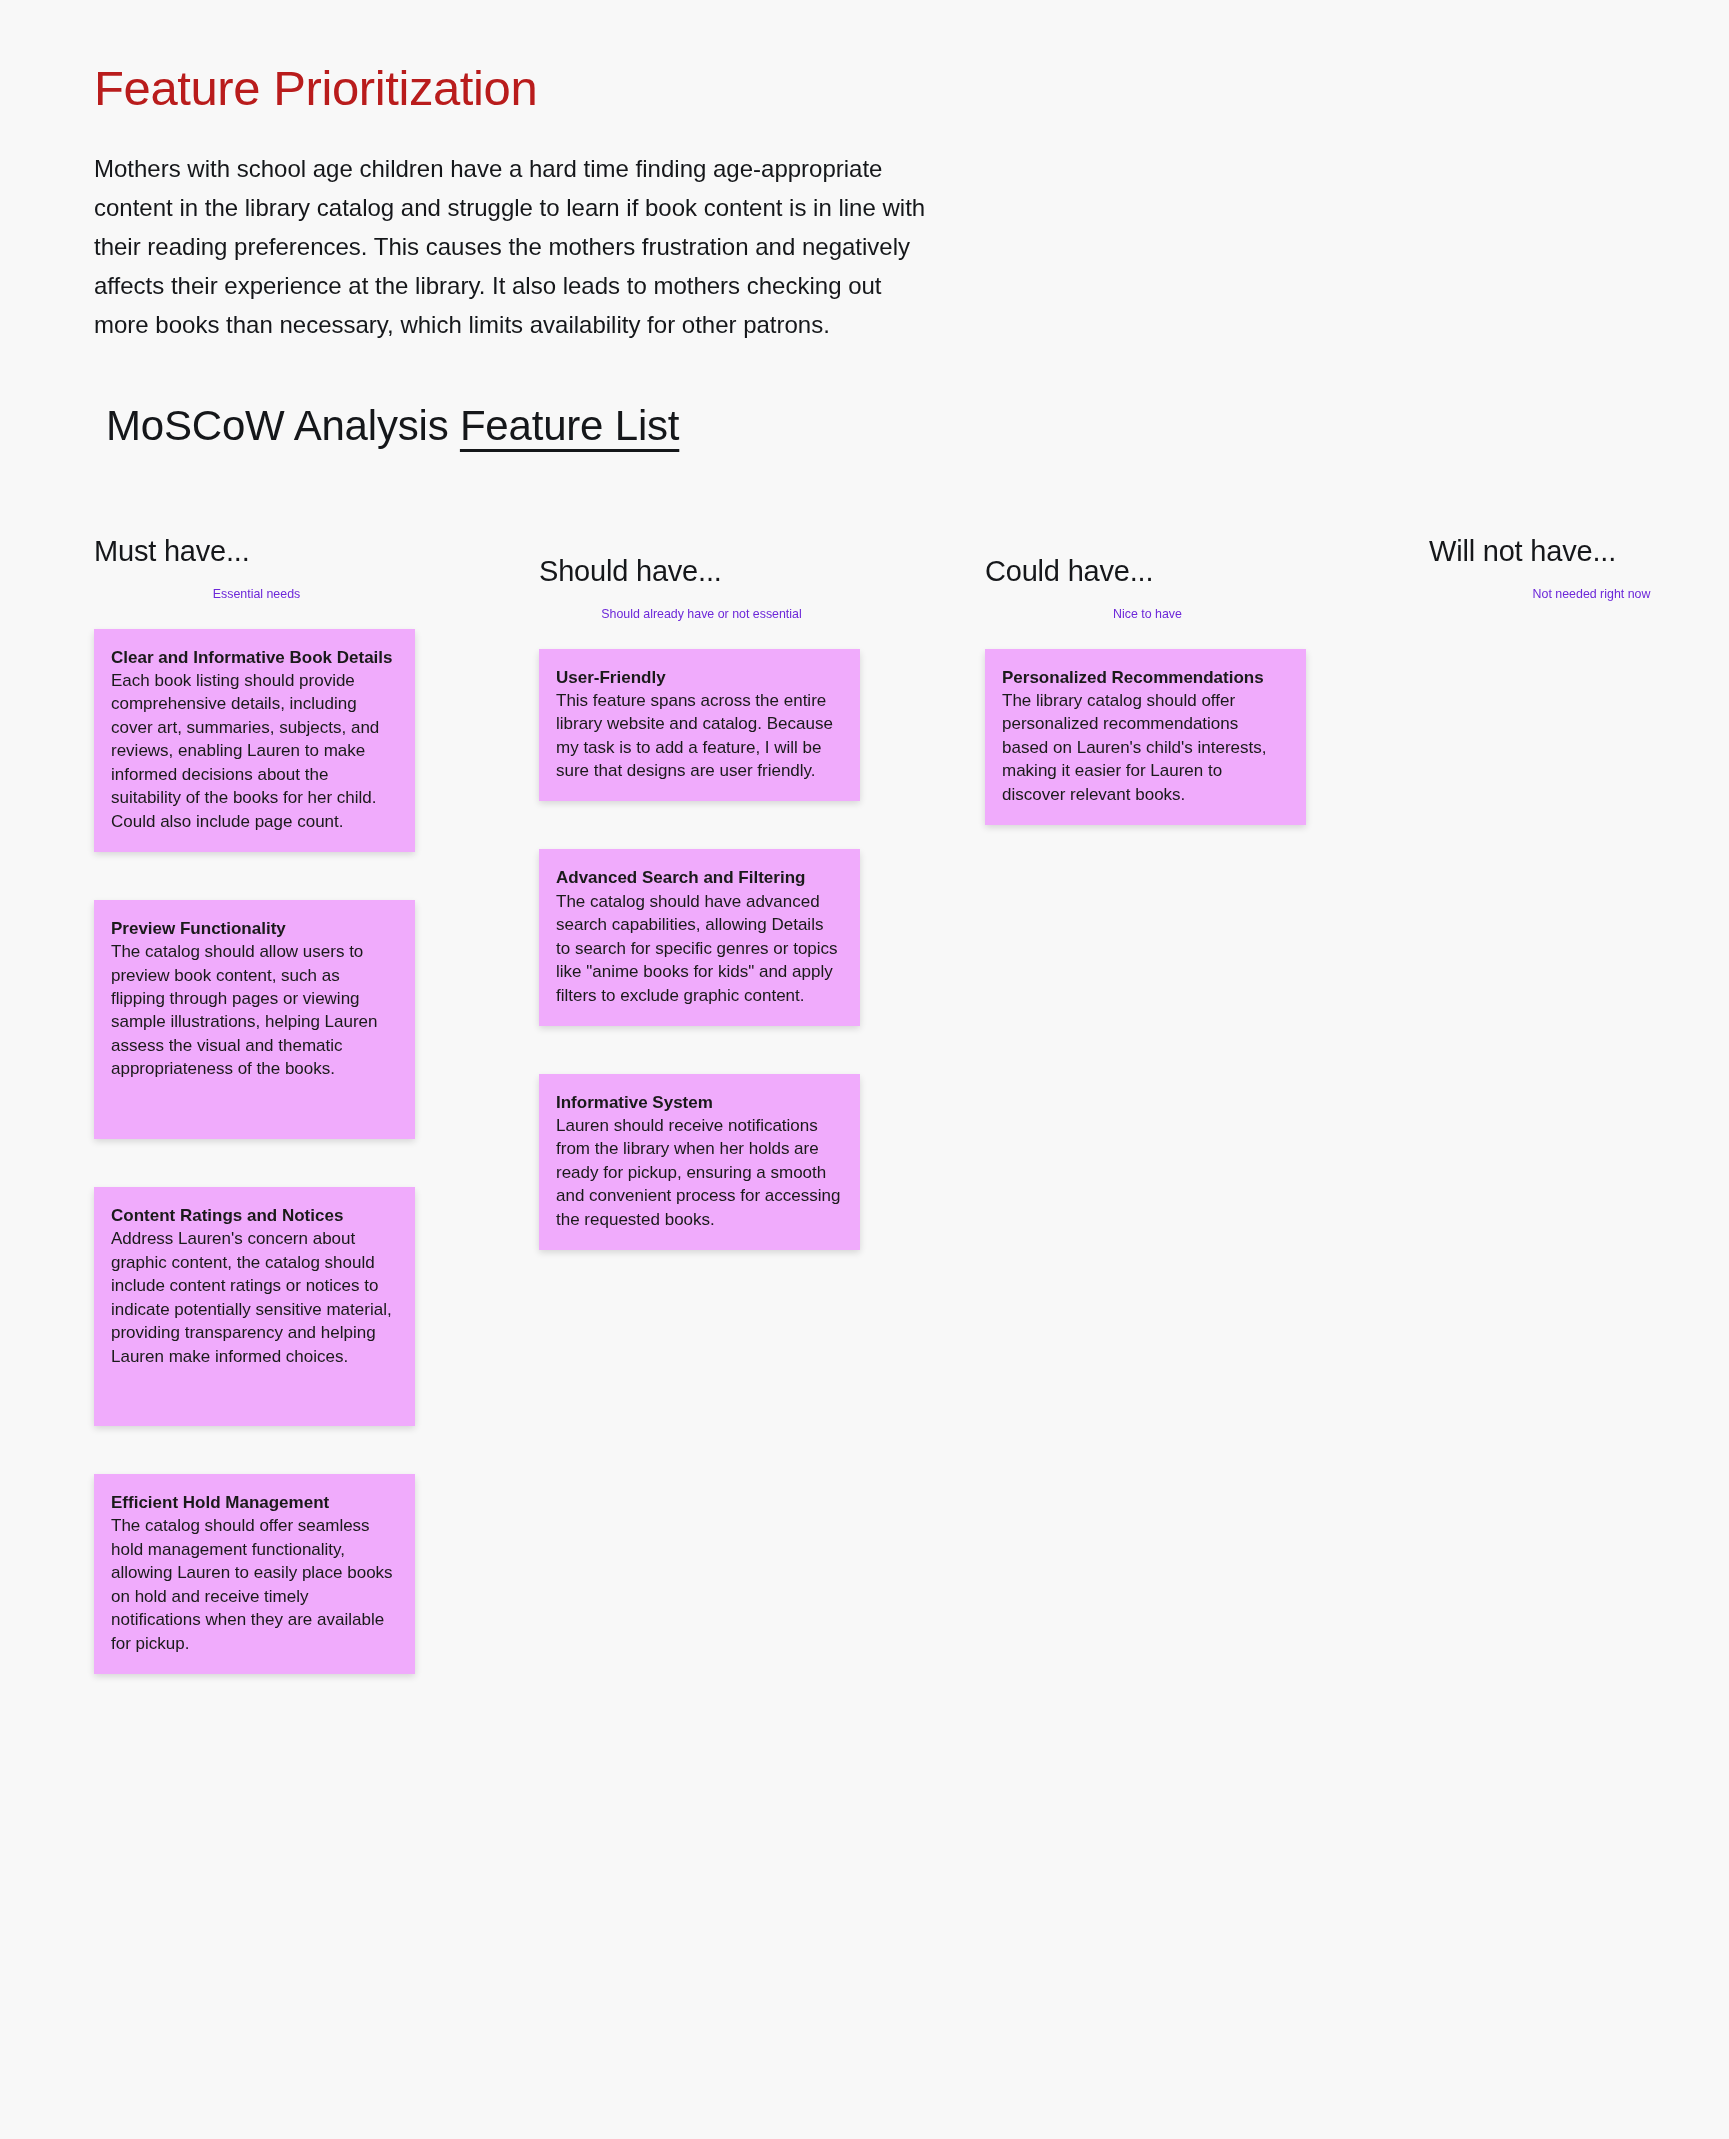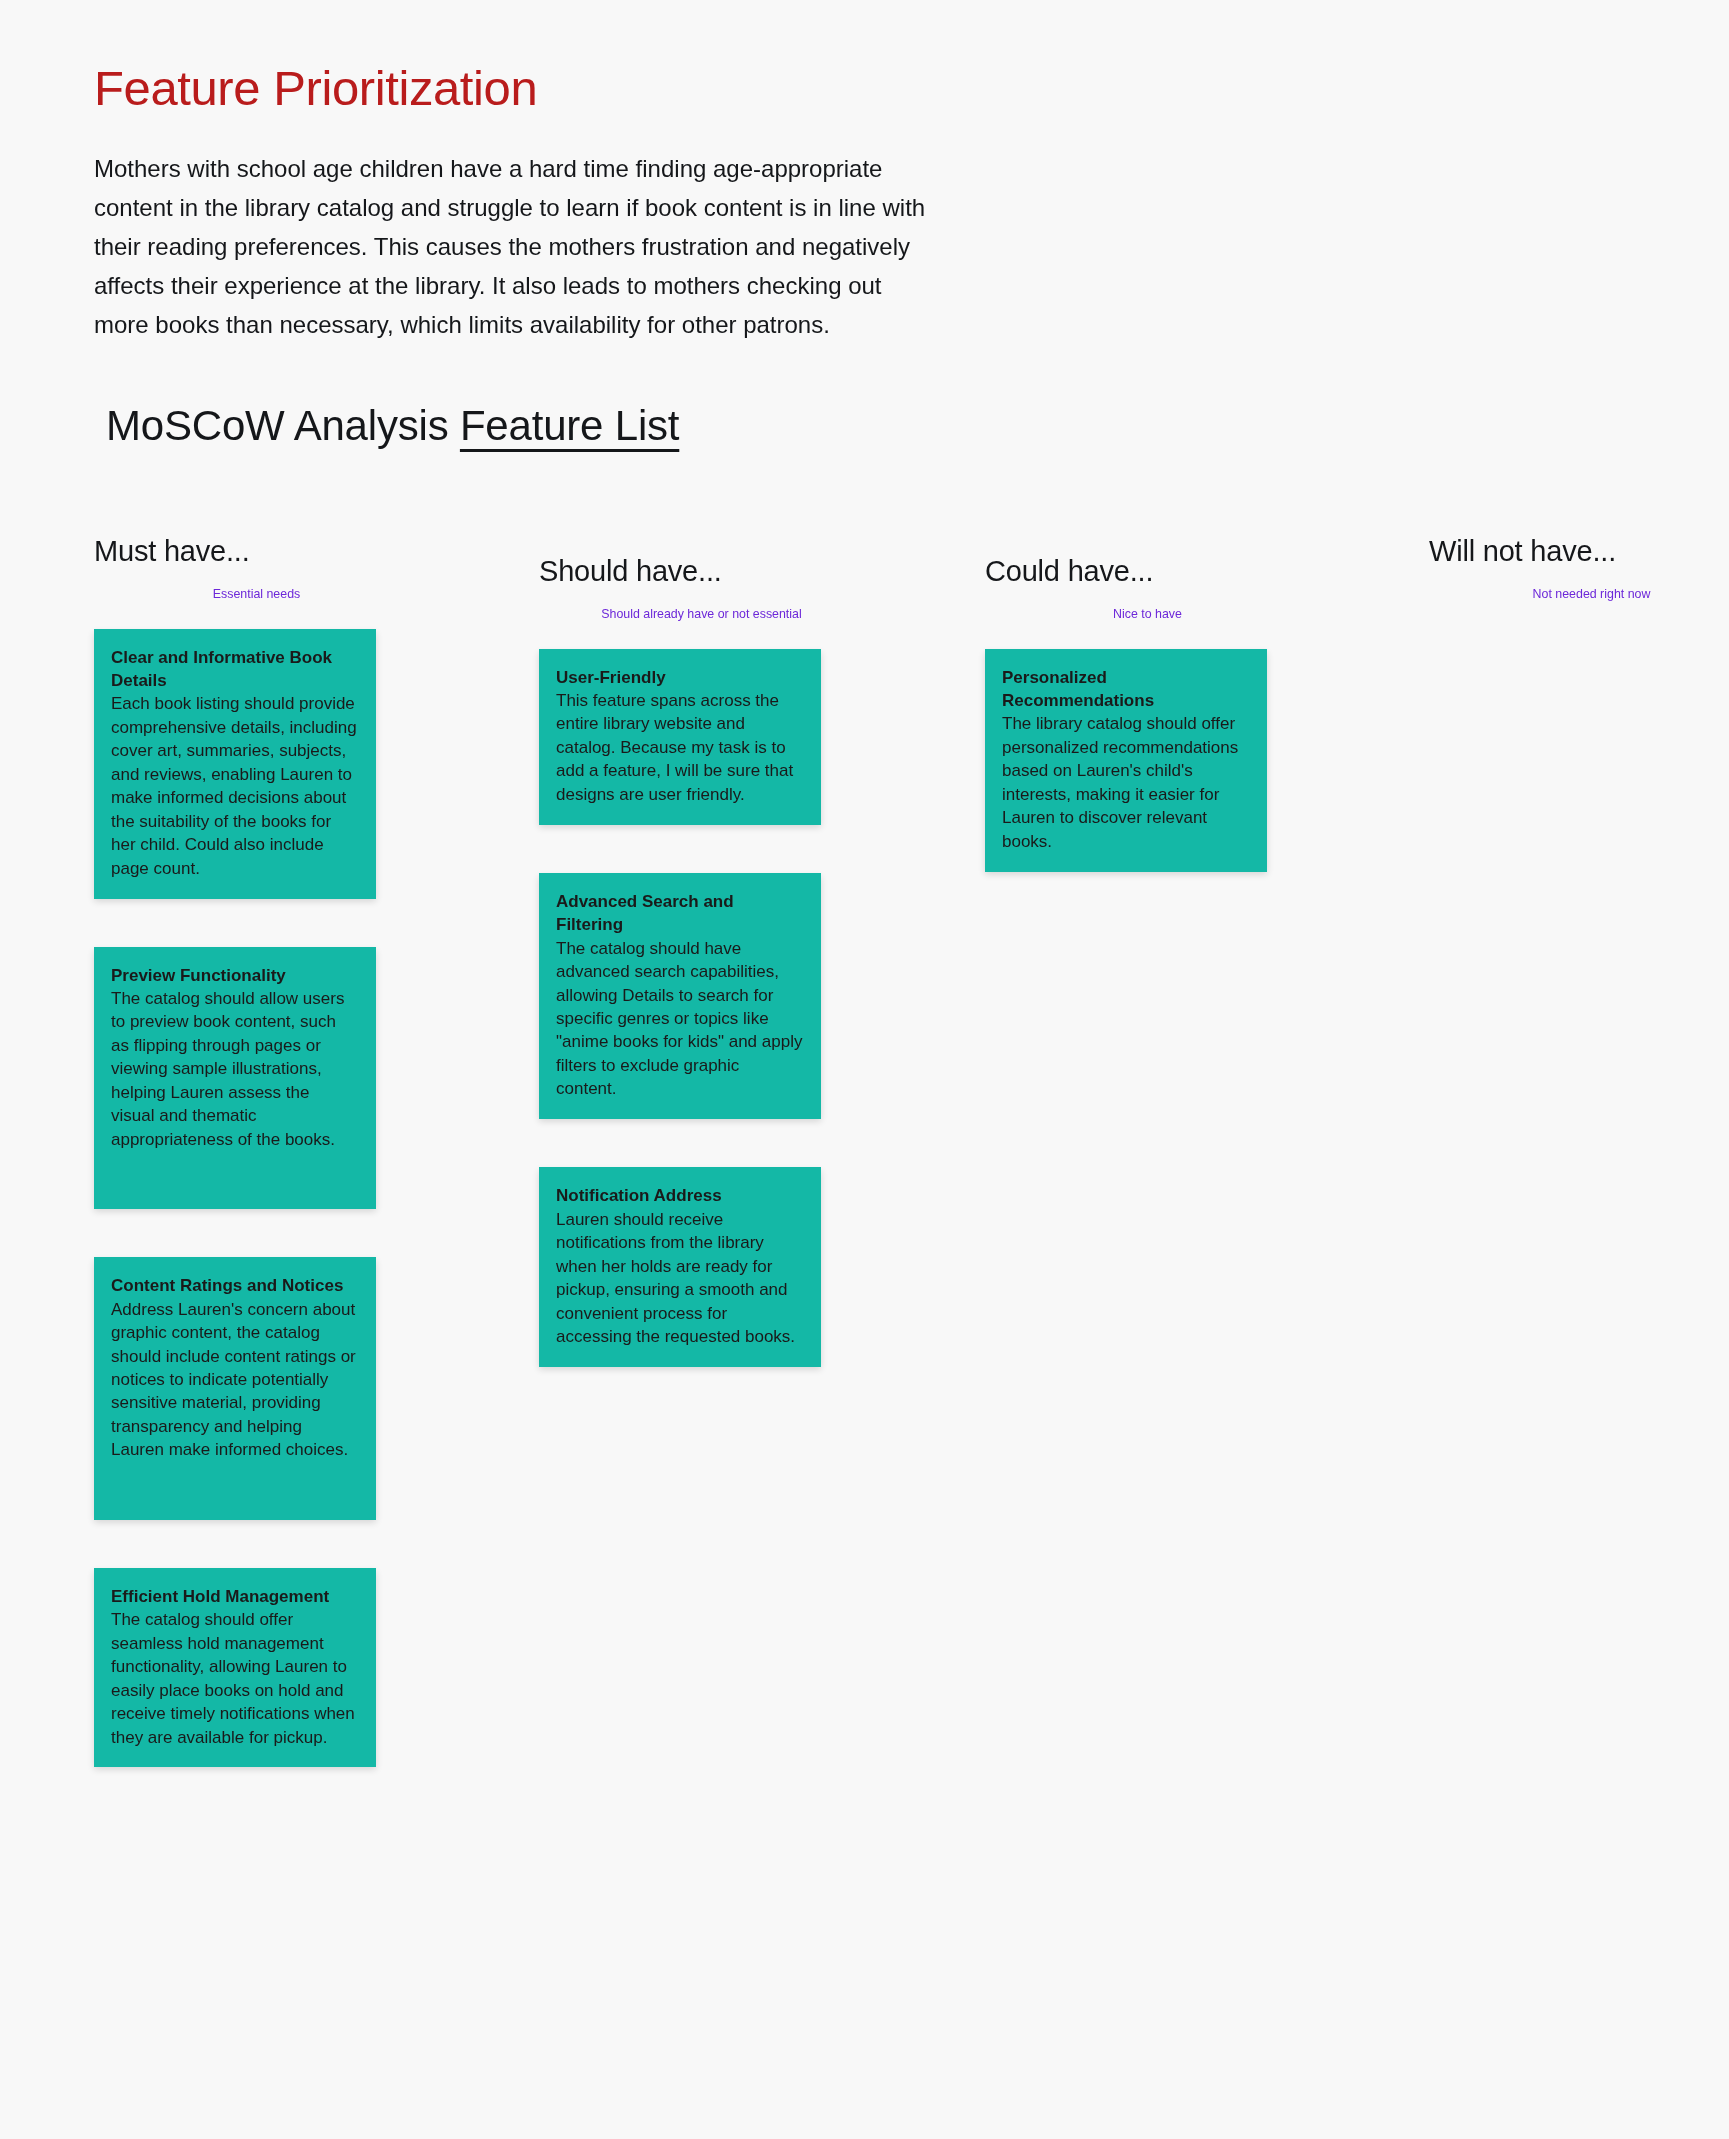--- a/index.html
+++ b/index.html
@@ -96,23 +96,23 @@
     margin: 18.5px 0 0 0;
     color: #6d28d9;
     white-space: nowrap;
     text-align: center;
   }
 
   .cards {
     margin-top: 26px;
   }
   .card {
-    background: #14b8a6;
+    background: #f0abfc;
     box-shadow: 0 3.1px 7px rgba(0, 0, 0, 0.14);
-    width: 282px;
+    width: 321px;
     box-sizing: border-box;
     padding: 17px 18.5px 18.5px 17px;
     margin-bottom: 48px;
   }
   .card.pad-lg { padding-bottom: 58px; }
   .card.pad-xl { }
   .card-title {
     font-size: 17px;
     font-weight: 700;
     line-height: 1.38;
@@ -172,21 +172,21 @@
       <div class="cards">
         <div class="card">
           <span class="card-title" style="display: block;">User-Friendly</span>
           <span class="card-body" style="display: block;">This feature spans across the entire library website and catalog. Because my task is to add a feature, I will be sure that designs are user friendly.</span>
         </div>
         <div class="card">
           <span class="card-title" style="display: block;">Advanced Search and Filtering</span>
           <span class="card-body" style="display: block;">The catalog should have advanced search capabilities, allowing Details to search for specific genres or topics like "anime books for kids" and apply filters to exclude graphic content.</span>
         </div>
         <div class="card">
-          <span class="card-title" style="display: block;">Notification Address</span>
+          <span class="card-title" style="display: block;">Informative System</span>
           <span class="card-body" style="display: block;">Lauren should receive notifications from the library when her holds are ready for pickup, ensuring a smooth and convenient process for accessing the requested books.</span>
         </div>
       </div>
     </div>
 
     <div class="column col-2">
       <h2 class="col-heading">Could have...</h2>
       <p class="col-sub">Nice to have</p>
       <div class="cards">
         <div class="card">

